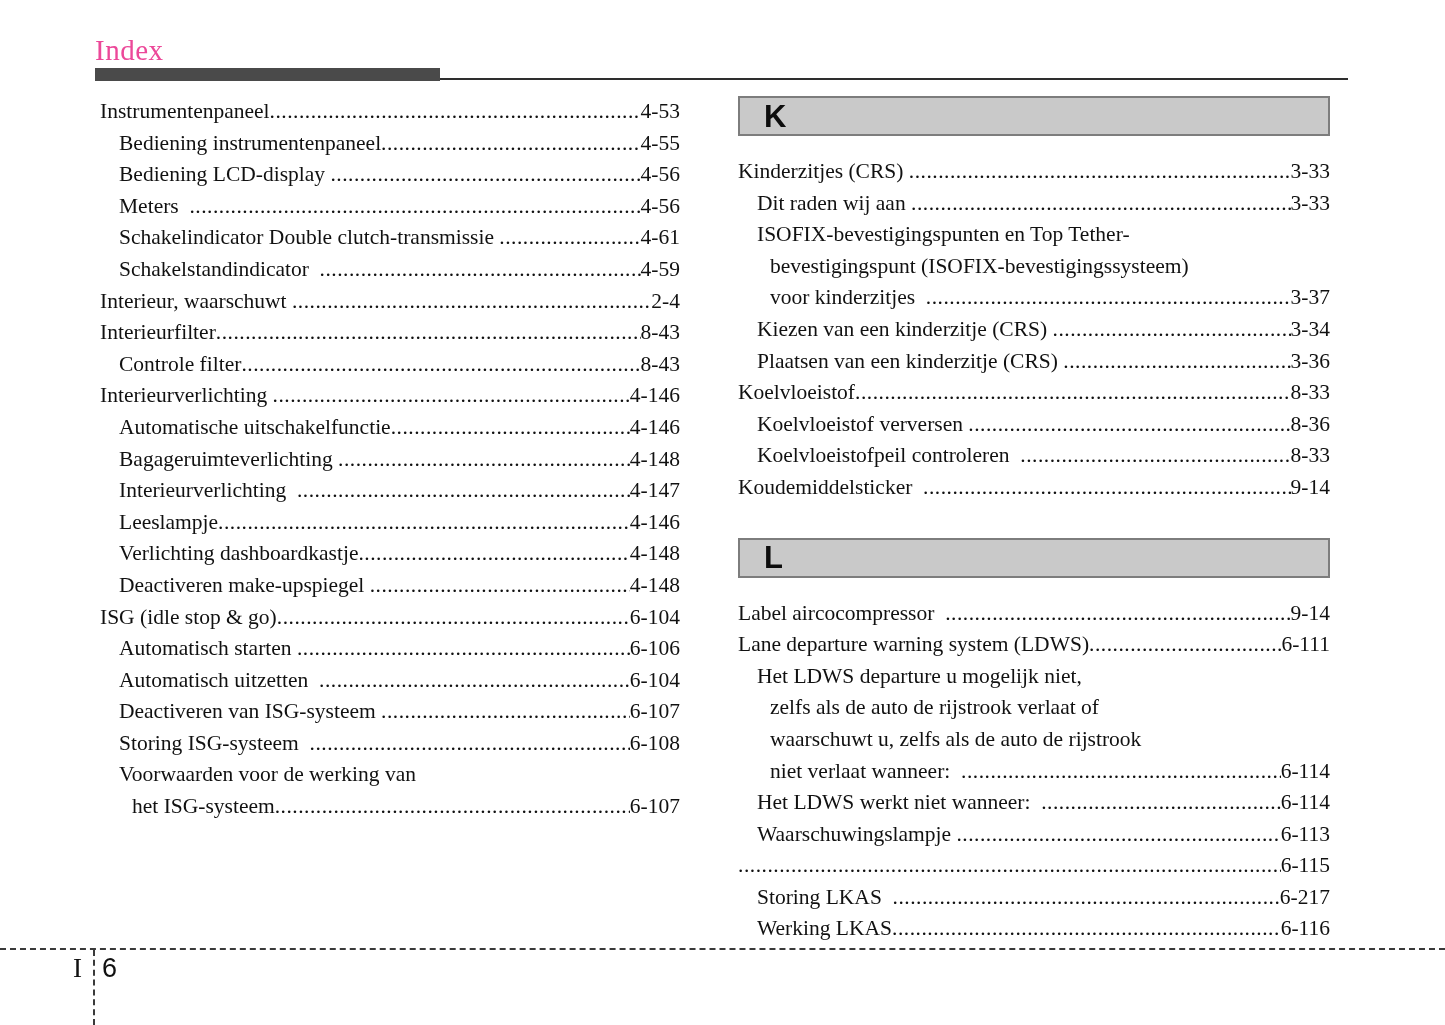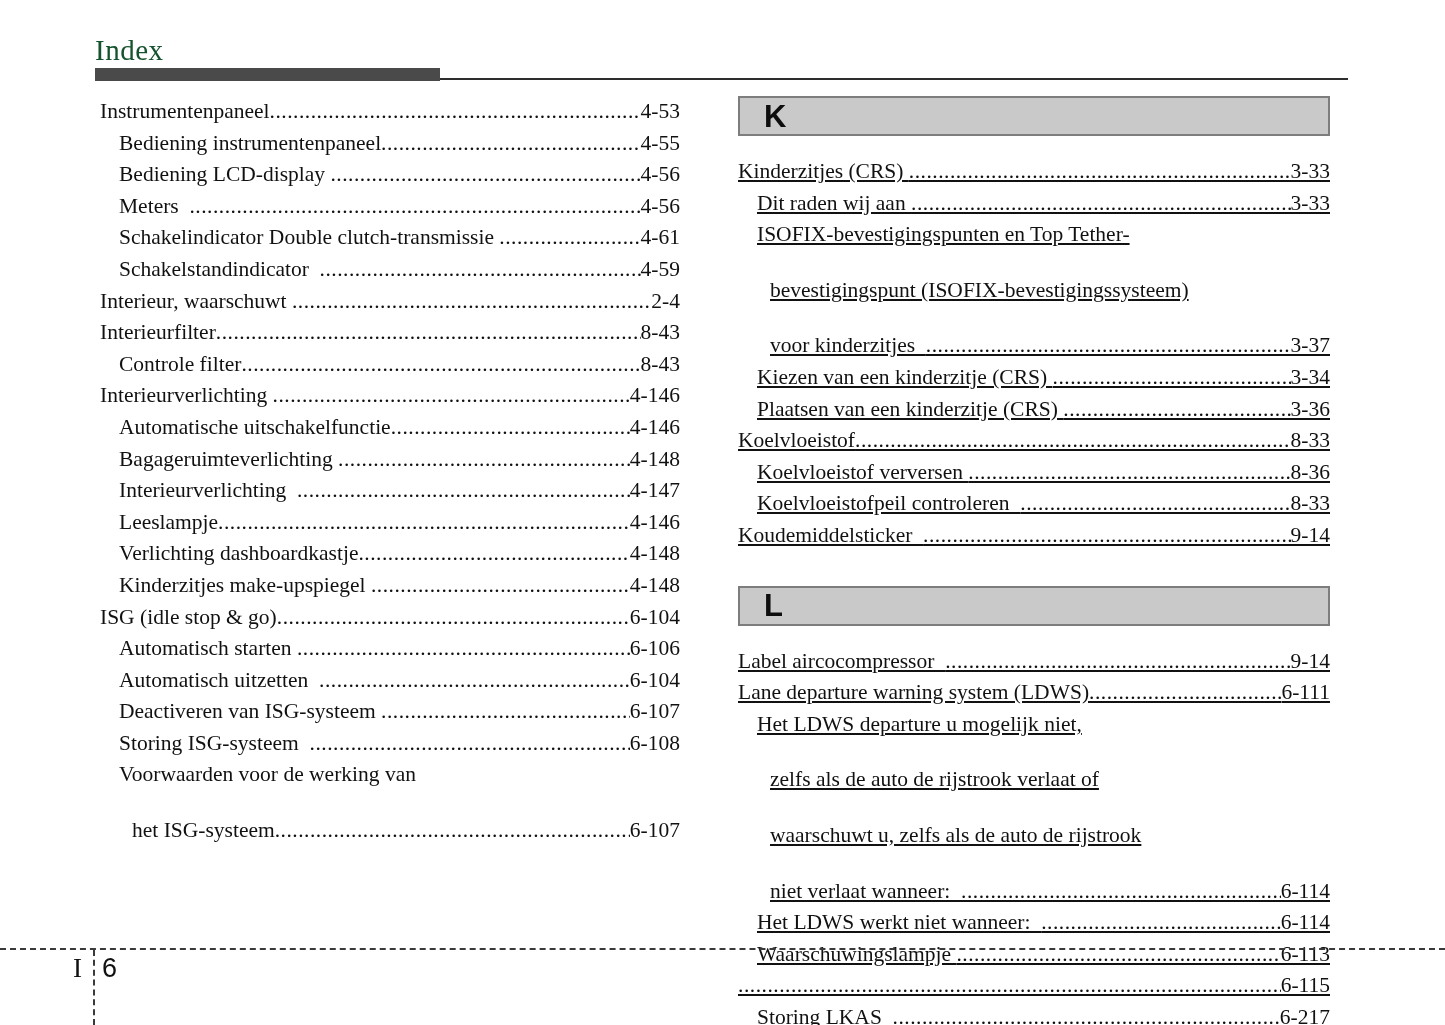--- a/index.html
+++ b/index.html
@@ -12,21 +12,21 @@
     font-family: "Liberation Serif", serif;
     color: #111111;
   }
 
   
   .page-header { position: absolute; left: 95px; top: 36px; width: 1253px; }
   .page-title {
     font-family: "Liberation Serif", serif;
     font-size: 29px;
     font-weight: 400;
-    color: #14532d;
+    color: #ec4899;
     letter-spacing: 0.5px;
     line-height: 1.0;
   }
   .header-rule { position: relative; margin-top: 3px; height: 14px; }
   .header-rule .thin-line {
     position: absolute; left: 0; right: 0; bottom: 2px;
     height: 0; border-top: 2.5px solid #2e2e2e;
   }
   .header-rule .thick-bar {
     position: absolute; left: 0; top: 0;
@@ -40,21 +40,21 @@
 
   .section-header {
     height: 40px;
     background: #c9c9c9;
     border: 2px solid #7d7d7d;
     display: flex;
     align-items: center;
     padding-left: 24px;
     margin-bottom: 20px;
   }
-  .section-header + .entries { margin-top: 0; text-decoration: underline; }
+  .section-header + .entries { margin-top: 0; }
   .section + .section { margin-top: 34px; }
   .section-letter {
     font-family: "Liberation Sans", sans-serif;
     font-weight: 700;
     font-size: 31px;
     color: #0d0d0d;
     line-height: 1;
   }
 
   .entry {
@@ -71,21 +71,21 @@
     overflow: hidden;
     white-space: nowrap;
   }
   .entry .leader::after {
     content: "....................................................................................................................................";
     letter-spacing: 0.5px;
   }
   .entry .page { white-space: pre; }
   .indent-0 { padding-left: 0; justify-content: space-between; }
   .indent-1 { padding-left: 19px; }
-  .indent-2 { padding-left: 32px; margin-top: 24px; }
+  .indent-2 { padding-left: 32px; }
 
   
   .footer-dashed-line {
     position: absolute; left: 0; right: 0; top: 948px;
     height: 0; border-top: 2.5px dashed #3a3a3a;
   }
   .footer-vert-dashed {
     position: absolute; left: 93px; top: 950px; bottom: 0;
     width: 0; border-left: 2.5px dashed #3a3a3a;
   }
@@ -188,21 +188,21 @@
         <span class="label">Leeslampje</span>
         <span class="leader"></span>
         <span class="page">4-146</span>
       </div>
       <div class="entry indent-1">
         <span class="label">Verlichting dashboardkastje</span>
         <span class="leader"></span>
         <span class="page">4-148</span>
       </div>
       <div class="entry indent-1">
-        <span class="label">Kinderzitjes make-upspiegel </span>
+        <span class="label">Deactiveren make-upspiegel </span>
         <span class="leader"></span>
         <span class="page">4-148</span>
       </div>
       <div class="entry indent-0">
         <span class="label">ISG (idle stop &amp; go)</span>
         <span class="leader"></span>
         <span class="page">6-104</span>
       </div>
       <div class="entry indent-1">
         <span class="label">Automatisch starten </span>

